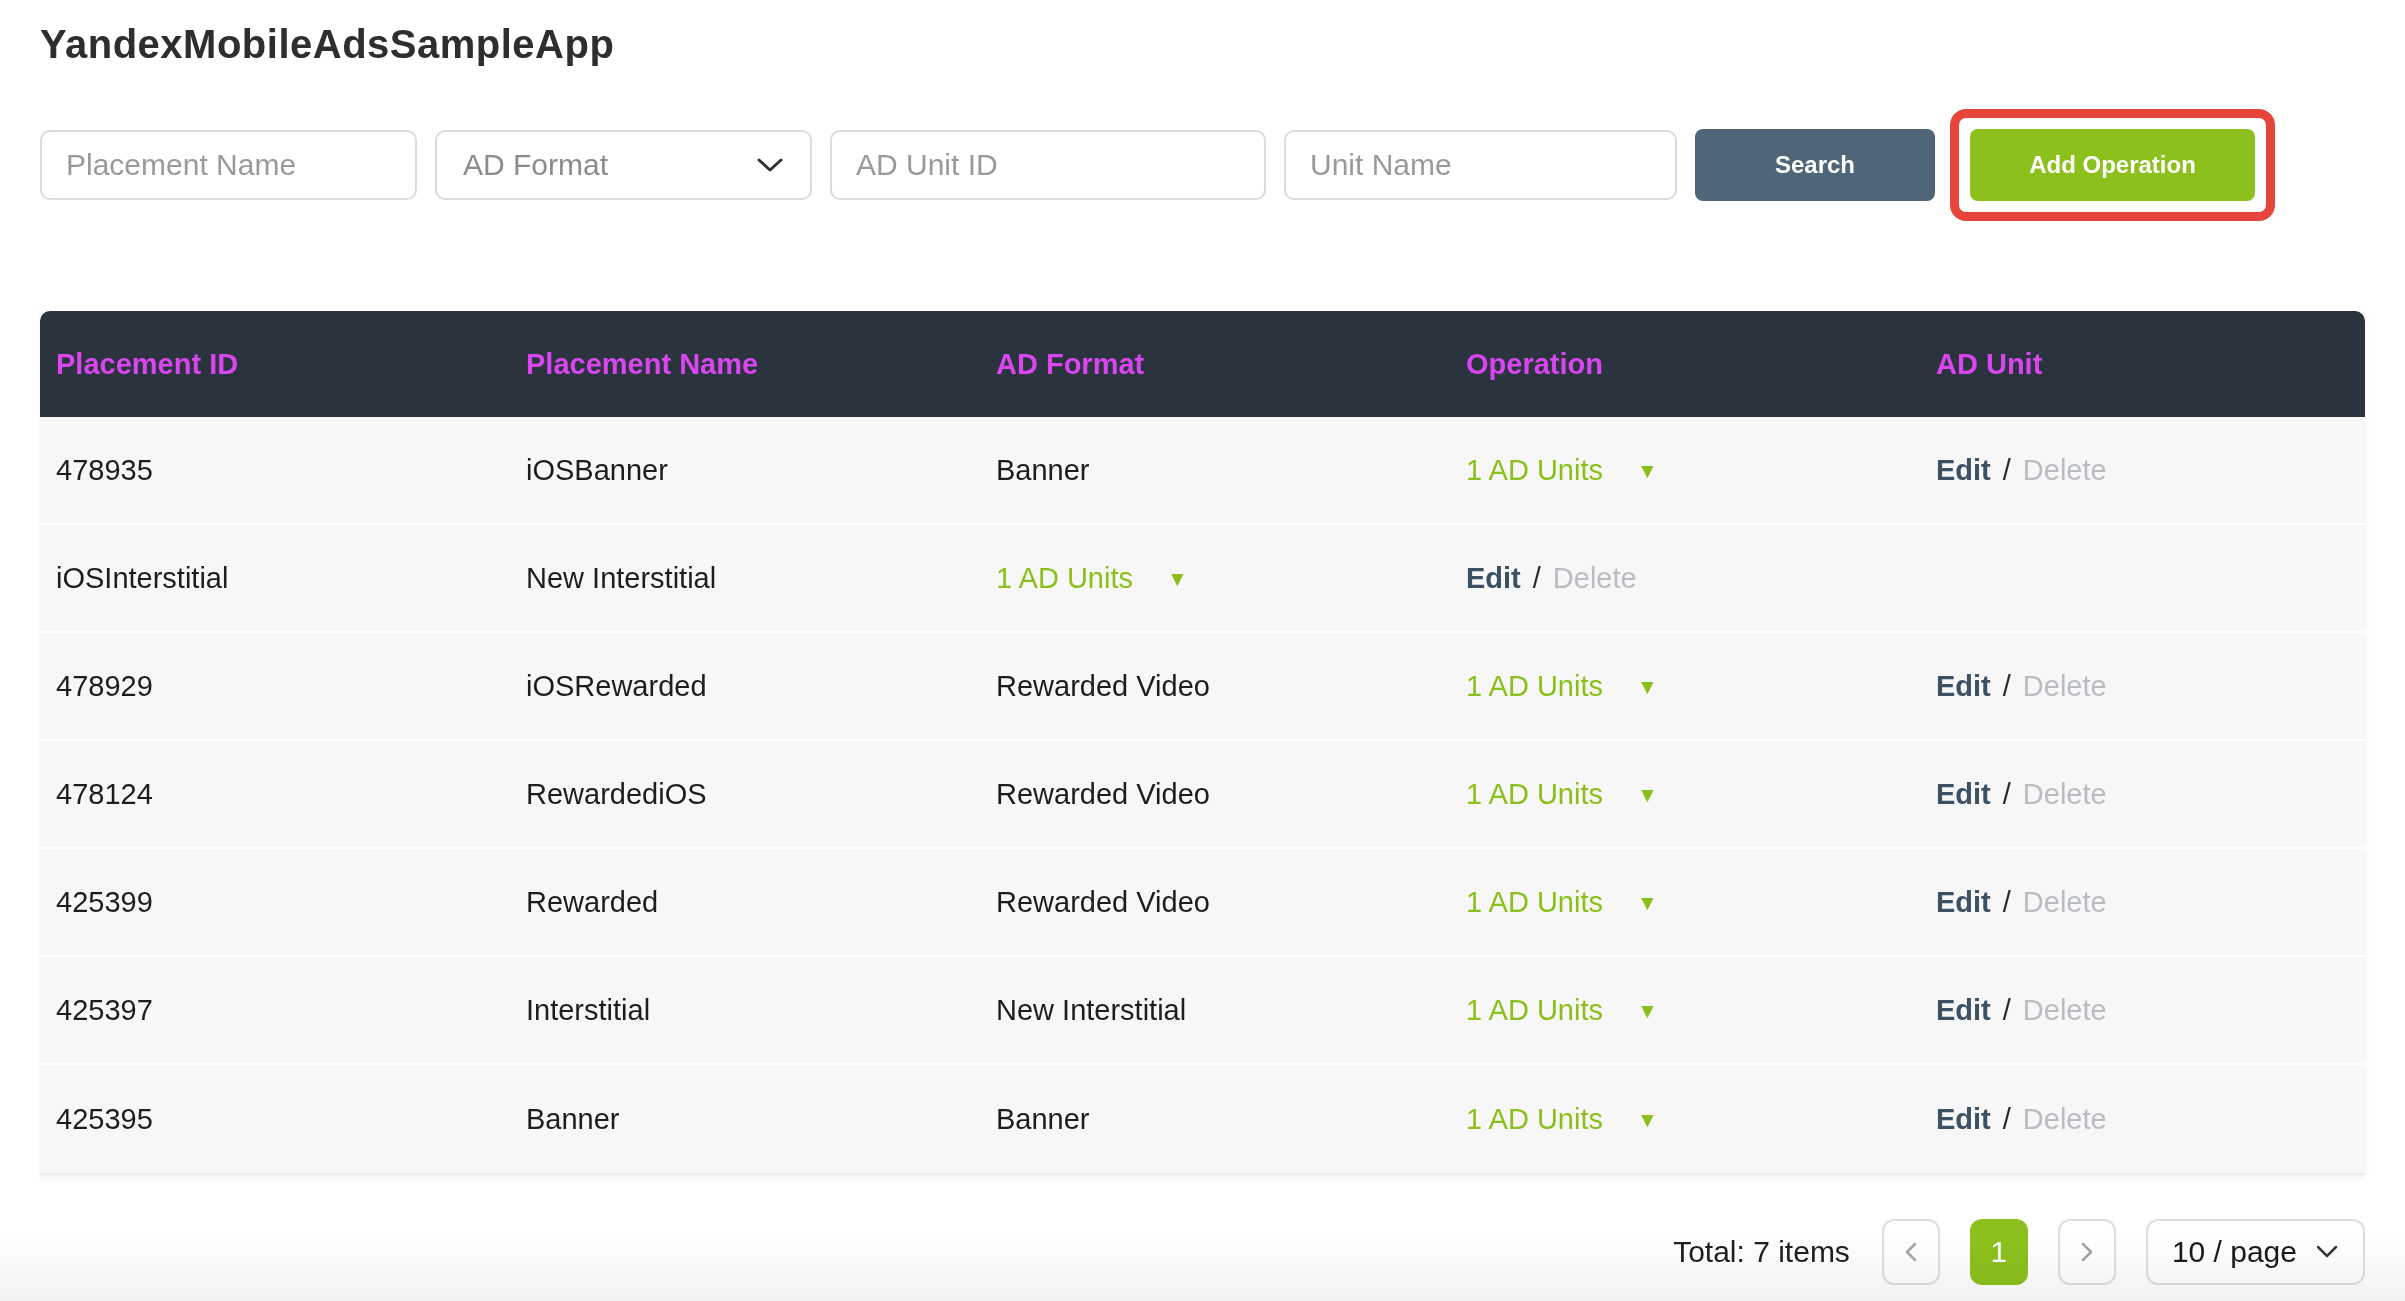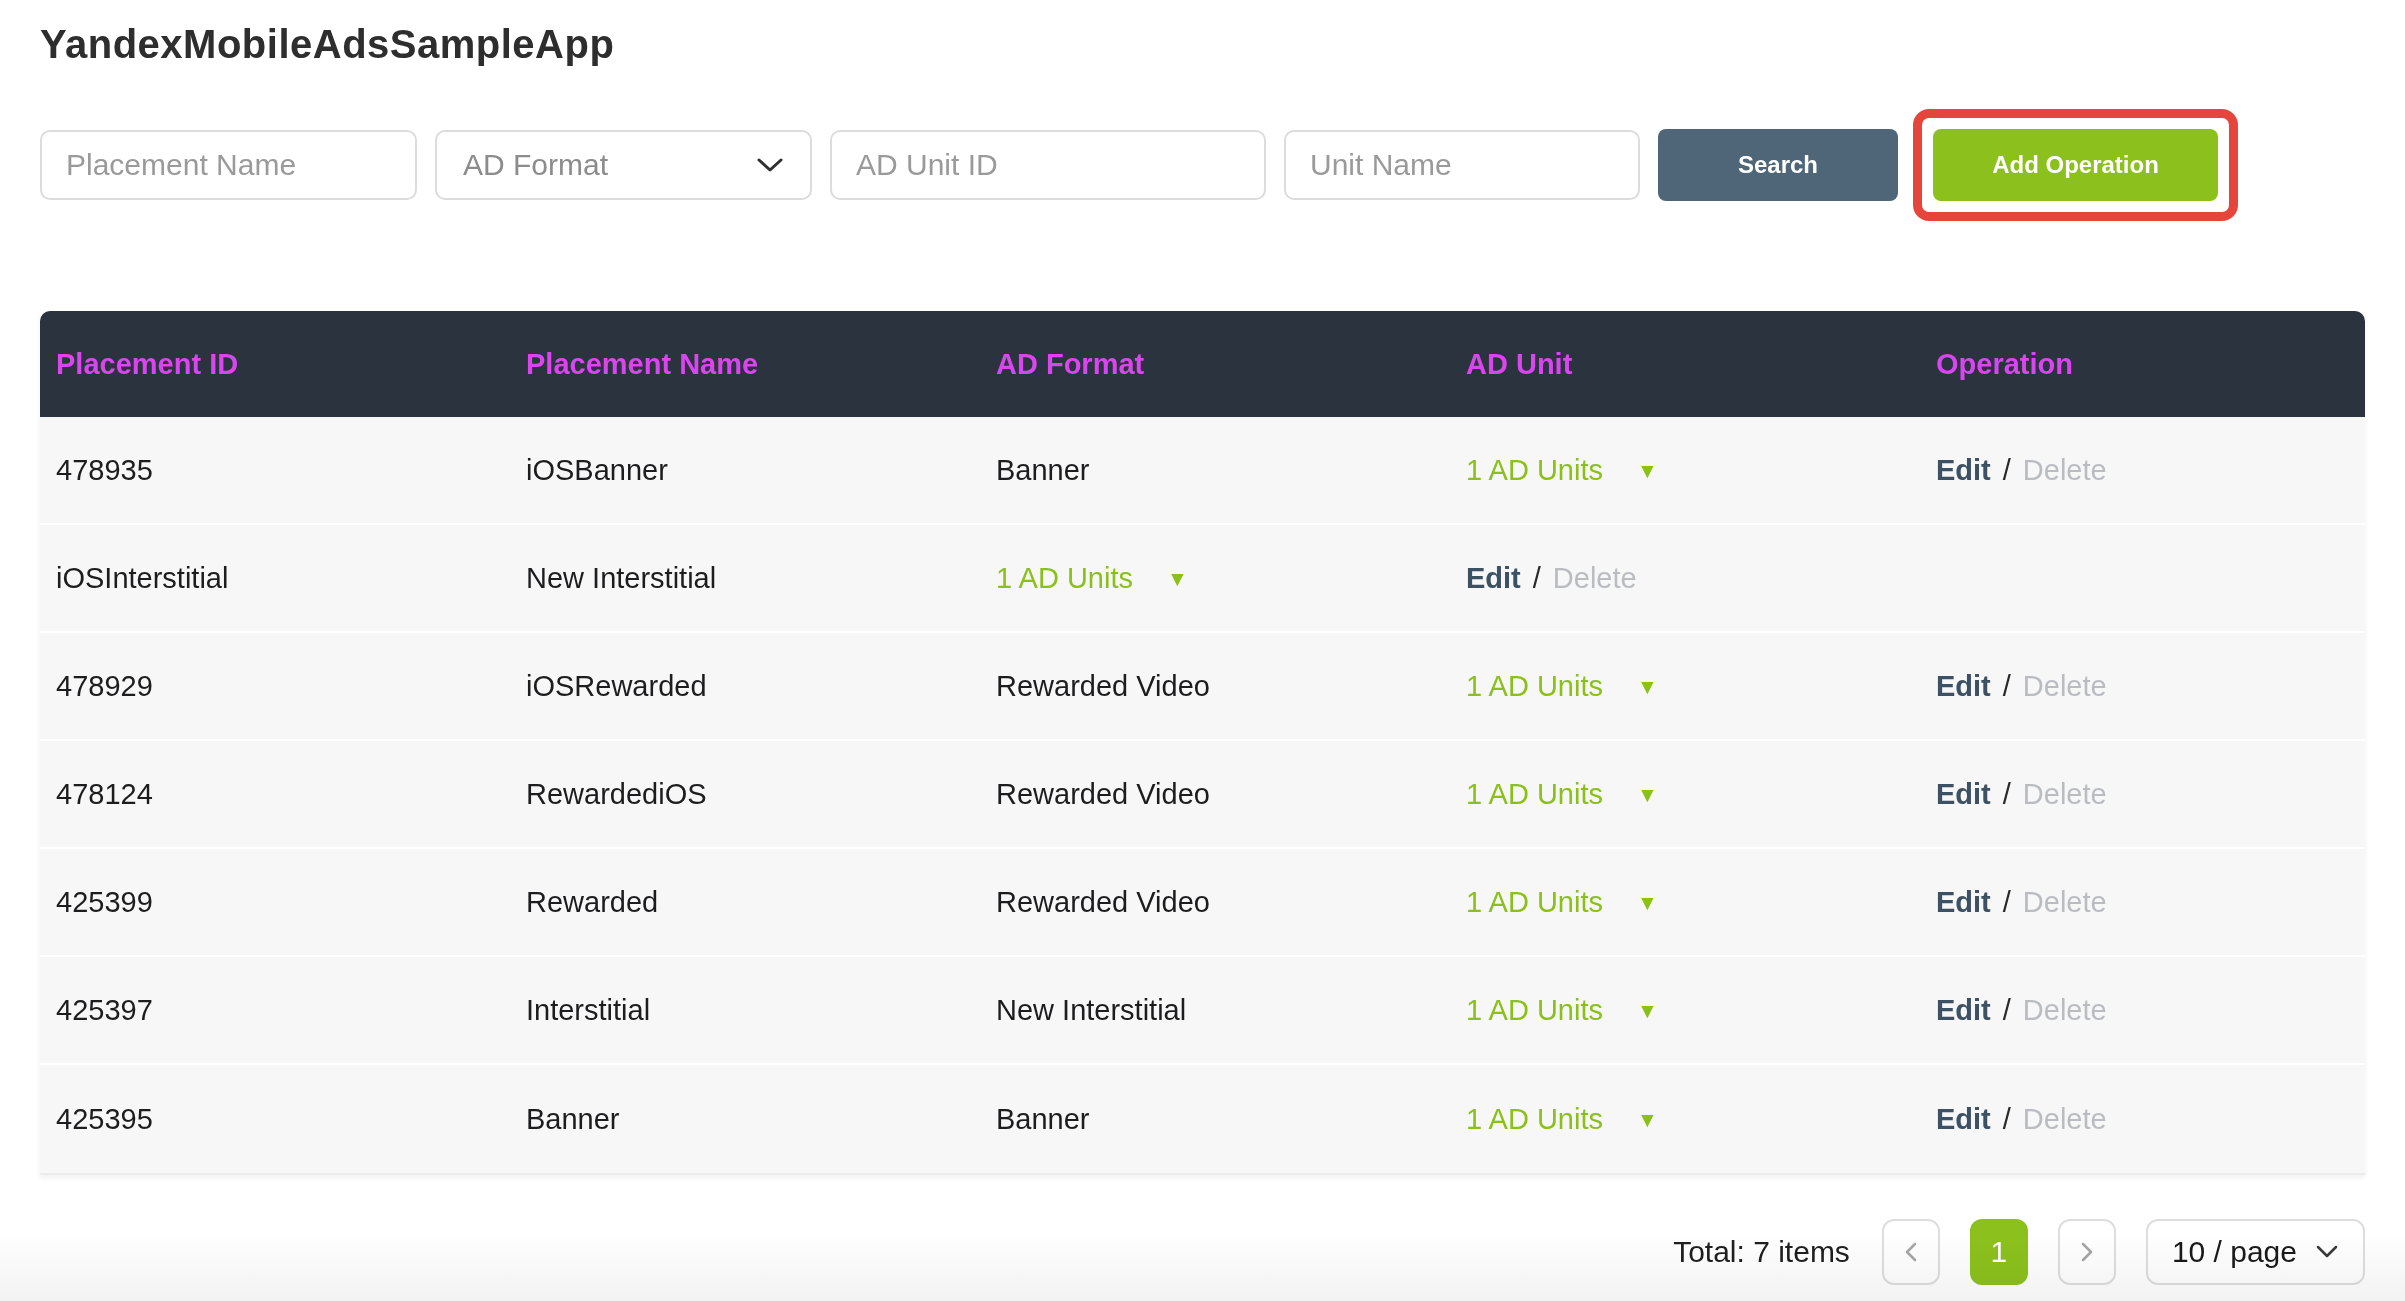--- a/index.html
+++ b/index.html
@@ -36,21 +36,21 @@
     padding: 0 24px;
     color: #333;
     outline: none;
     background: #fff;
     font-family: inherit;
   }
   .text-input::placeholder { color: #9a9a9a; }
   .w-pn { width: 377px; }
   .w-select { width: 377px; }
   .w-uid { width: 436px; }
-  .w-un { width: 356px; }
+  .w-un { width: 393px; }
 
   .select-box {
     height: 70px;
     border: 2px solid #dcdcdc;
     border-radius: 10px;
     background: #fff;
     display: flex;
     align-items: center;
     justify-content: space-between;
     padding: 0 26px;
@@ -205,22 +205,22 @@
     <div class="annotation-box" style="margin-left: -3px;">
       <button class="btn btn-add">Add Operation</button>
     </div>
   </div>
 
   <div class="placements-table">
     <div class="t-grid t-header">
       <div class="t-cell">Placement ID</div>
       <div class="t-cell">Placement Name</div>
       <div class="t-cell">AD Format</div>
+      <div class="t-cell">Operation</div>
       <div class="t-cell">AD Unit</div>
-      <div class="t-cell">Operation</div>
     </div>
     <div id="table-body">
   <div class="t-grid t-row">
     <div class="t-cell">478935</div>
     <div class="t-cell">iOSBanner</div>
     <div class="t-cell">Banner</div>
     <div class="t-cell">
       <span class="ad-unit-trigger">
         <span>1 AD Units</span>
         <span class="triangle-icon">▼</span>

